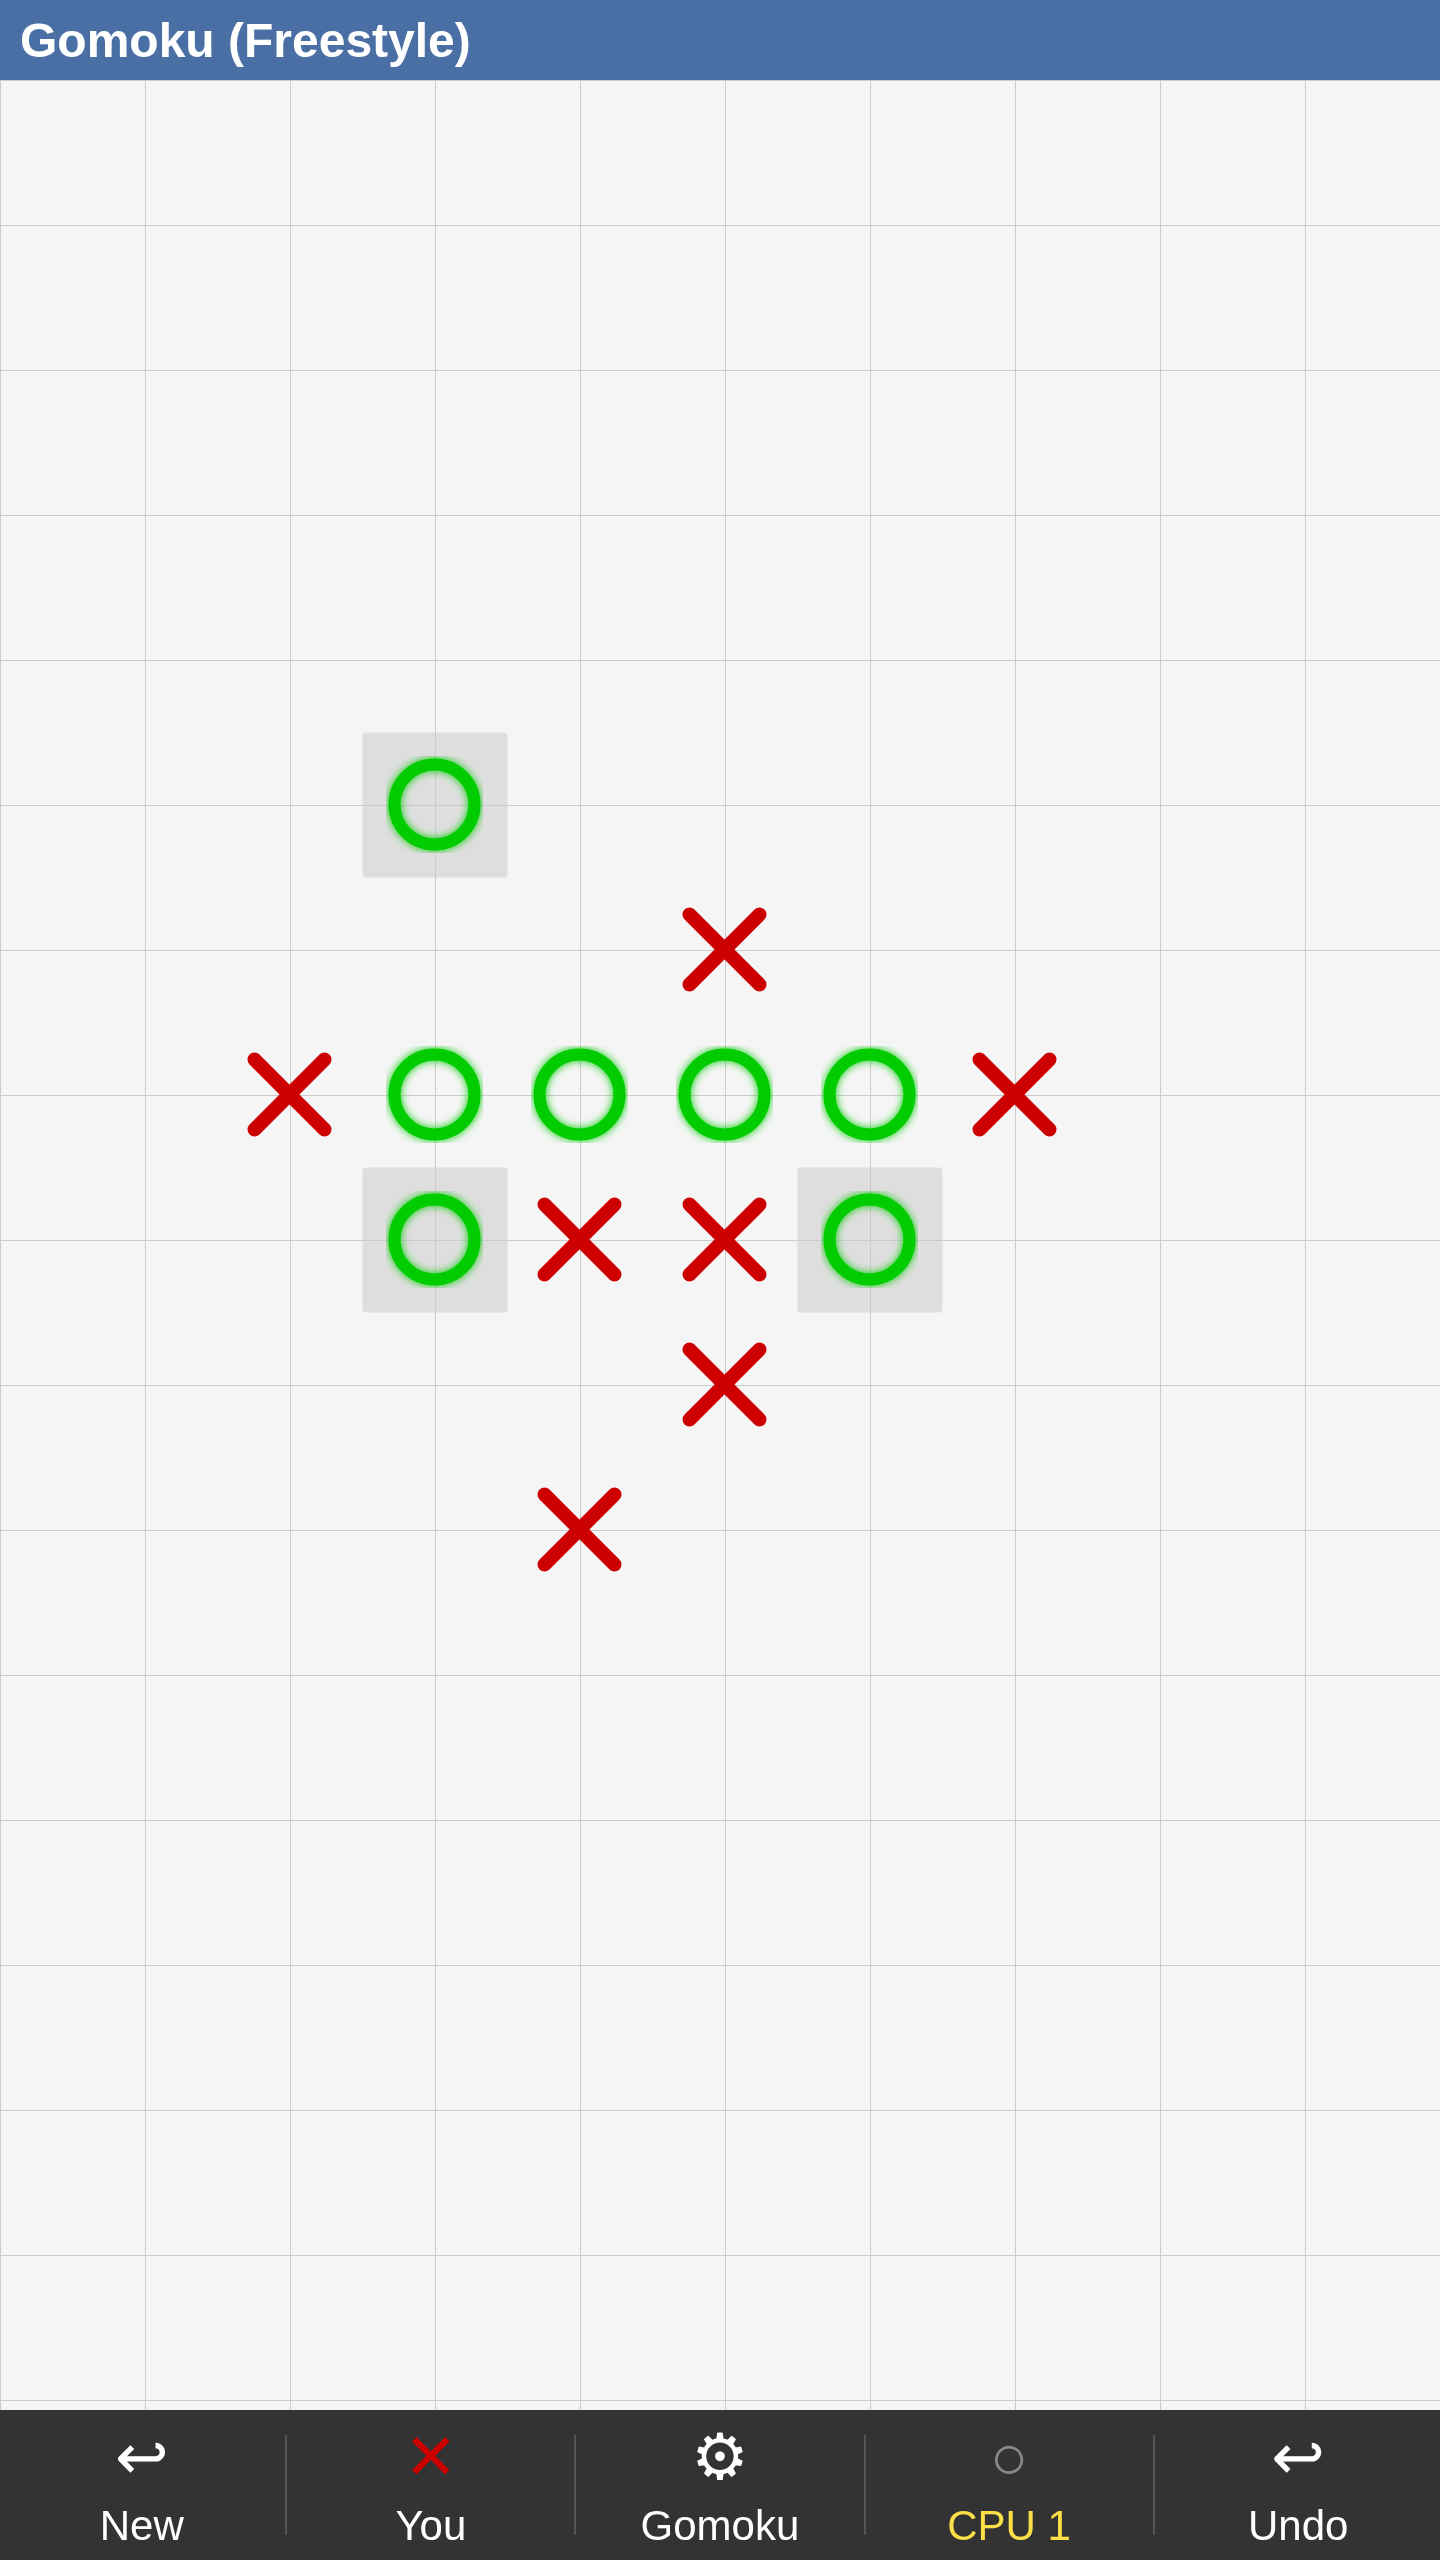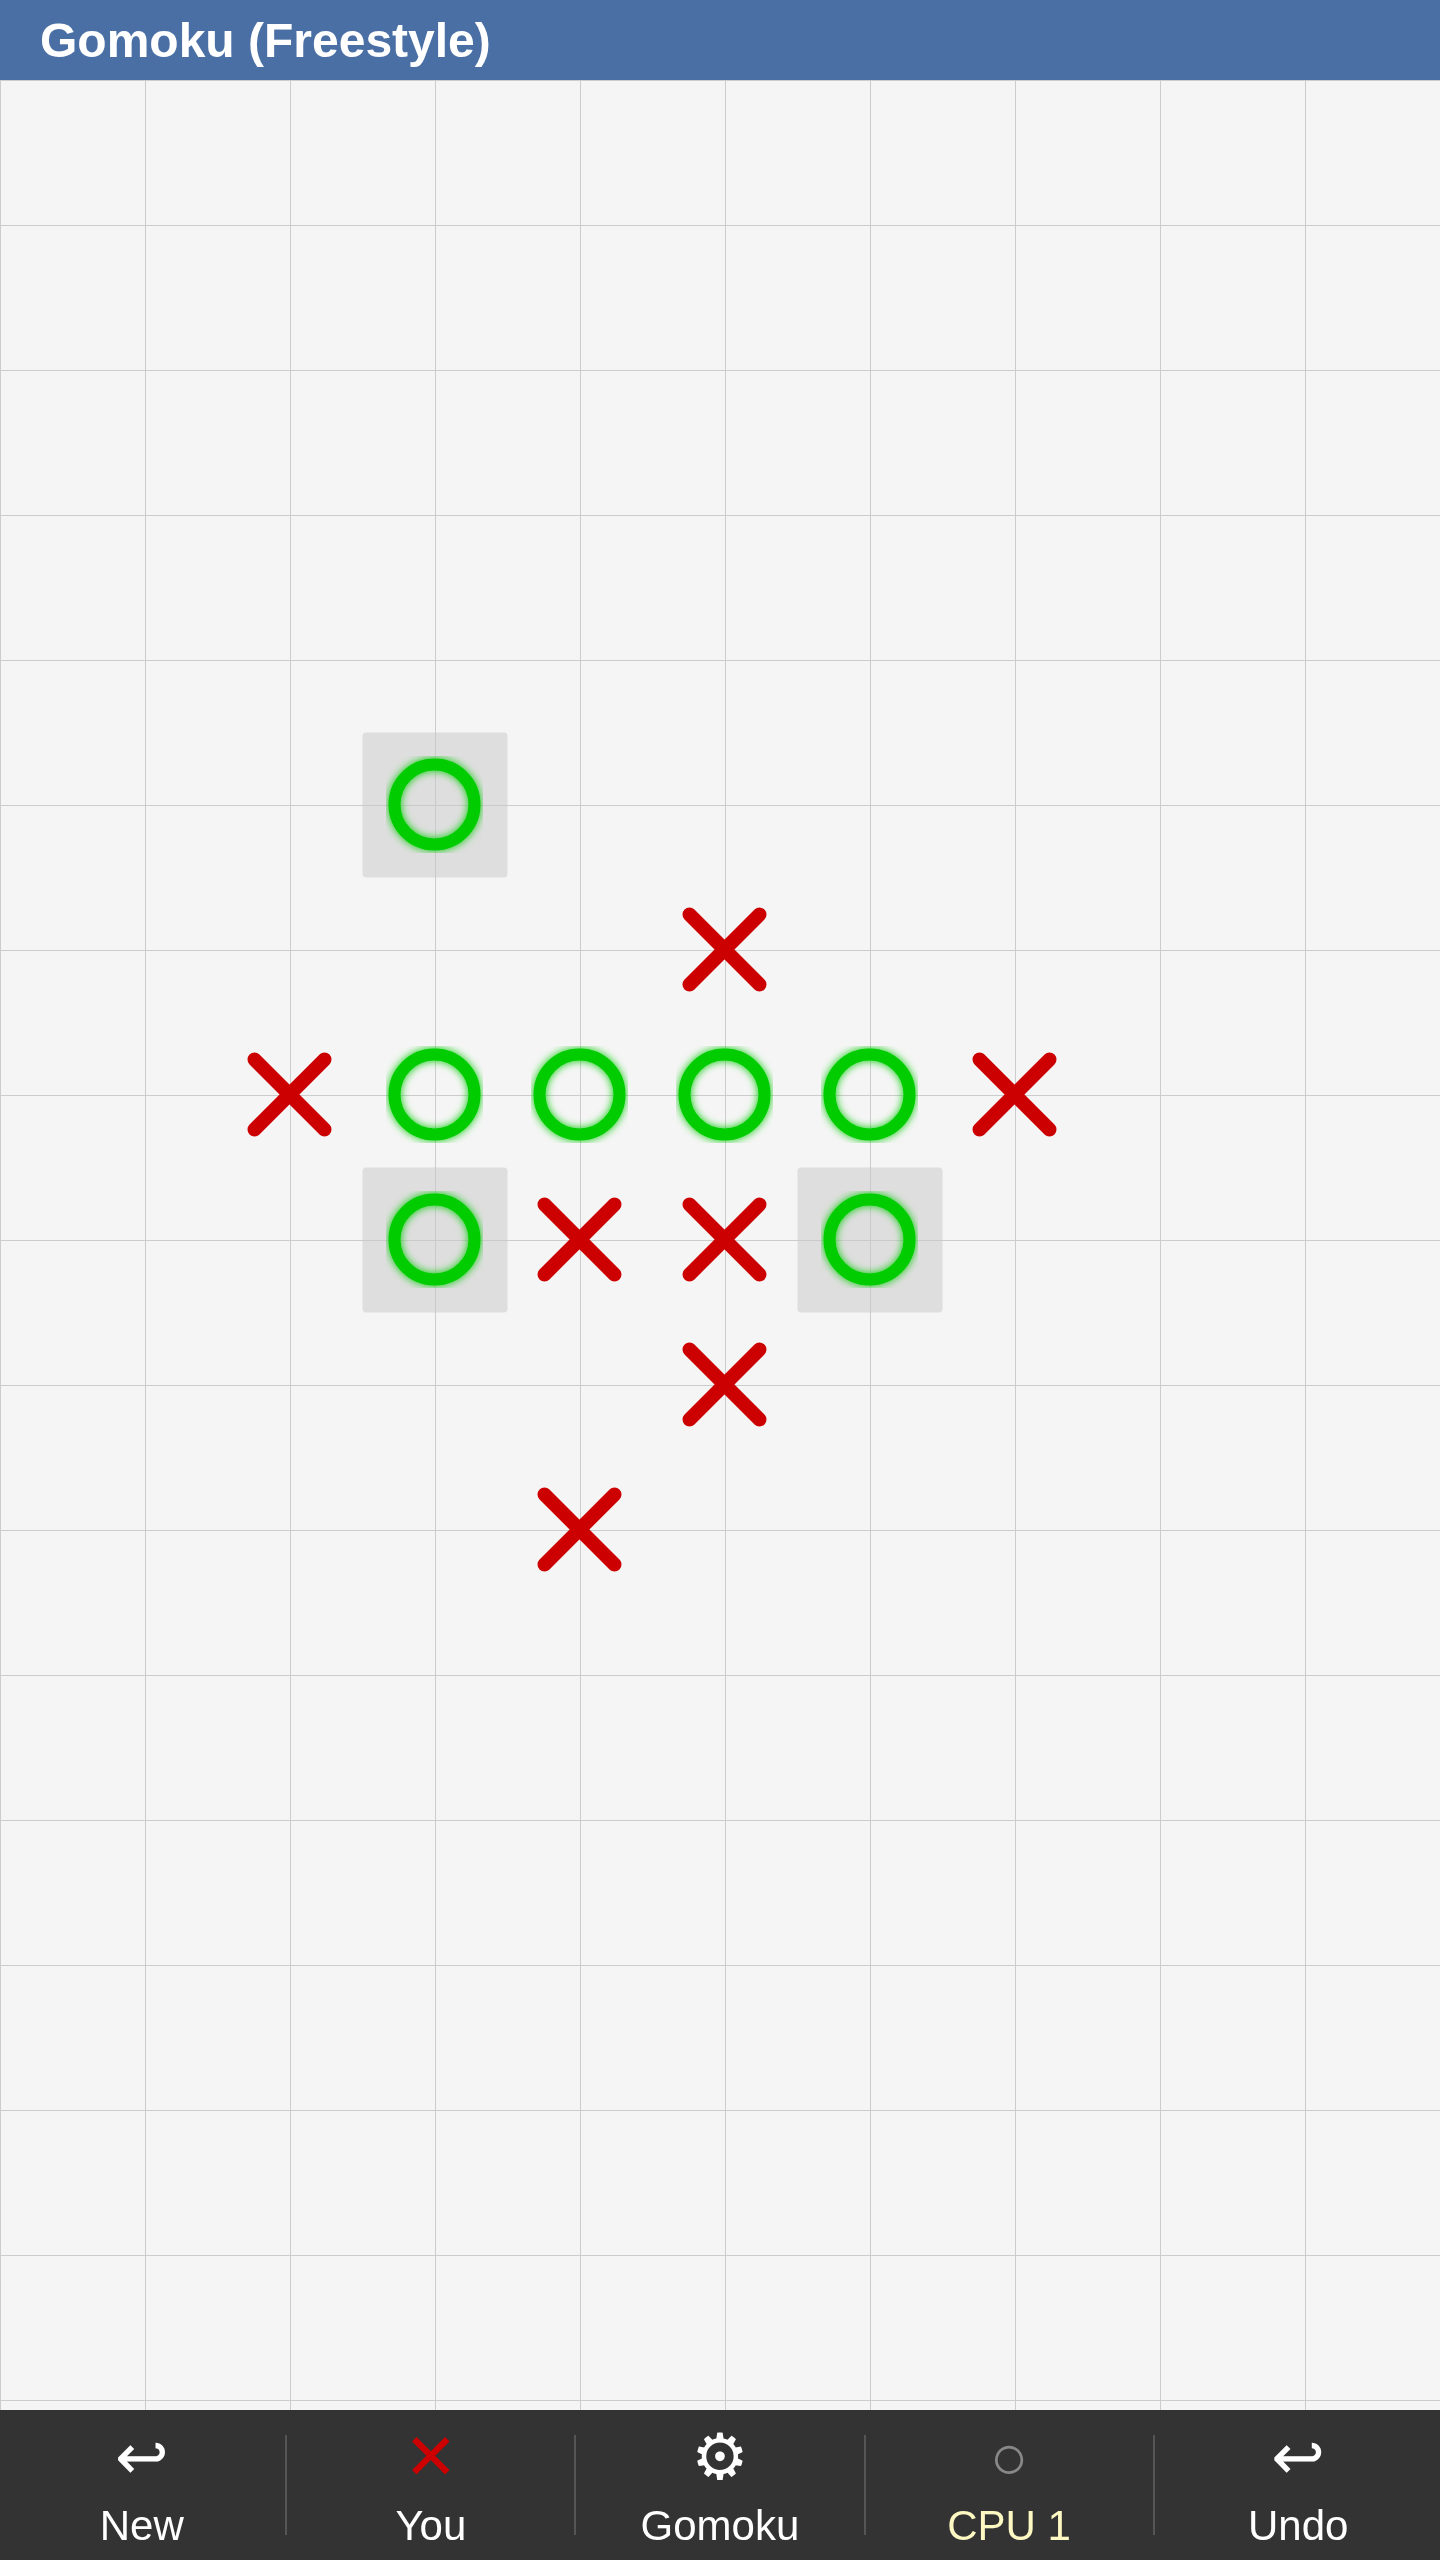--- a/index.html
+++ b/index.html
@@ -22,21 +22,20 @@
       background: #4a6fa5;
       display: flex;
       align-items: center;
       padding: 0 20px;
     }
 
     #title-text {
       color: #ffffff;
       font-size: 48px;
       font-weight: bold;
-      margin-left: 20px;
     }
 
     #game-board {
       width: 100%;
       height: 2330px;
       background: #f5f5f5;
       position: relative;
       overflow: hidden;
     }
 
@@ -109,21 +108,21 @@
       gap: 8px;
     }
 
     .bottom-btn-label {
       font-size: 42px;
       color: #ffffff;
     }
 
     .bottom-btn-label-dim {
       font-size: 42px;
-      color: #fef9c3;
+      color: #fde047;
     }
 
     .icon-new {
       font-size: 64px;
       color: #ffffff;
     }
 
     .icon-you {
       font-size: 64px;
       color: #cc0000;

